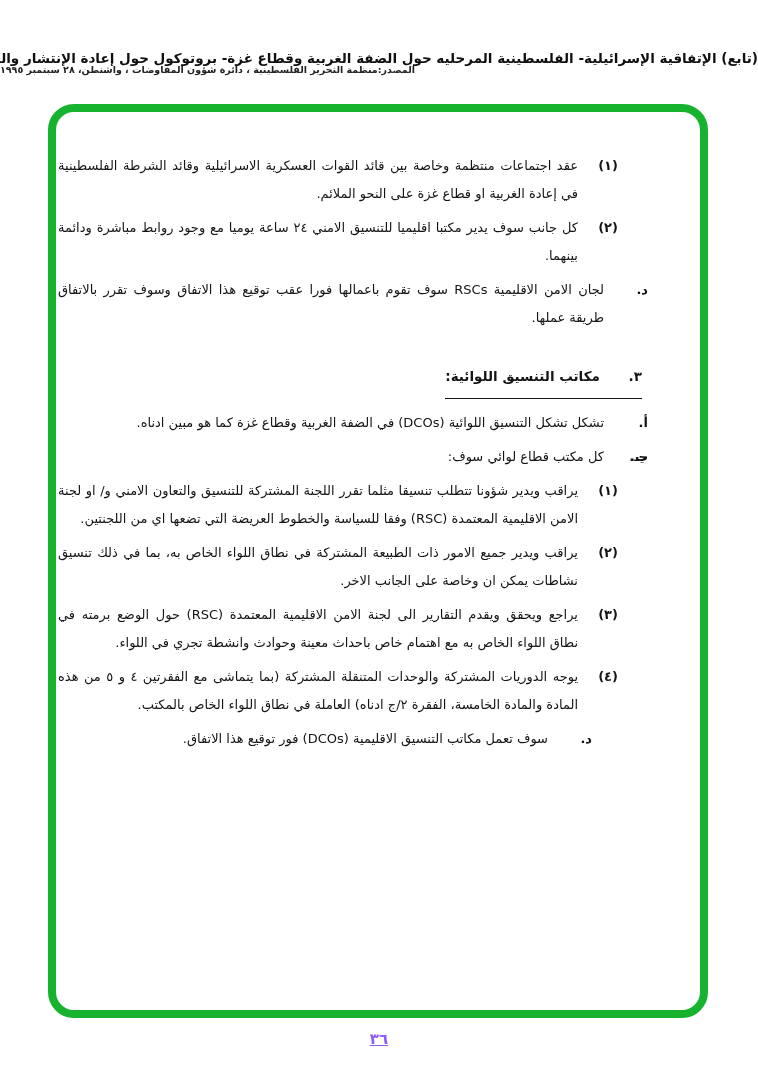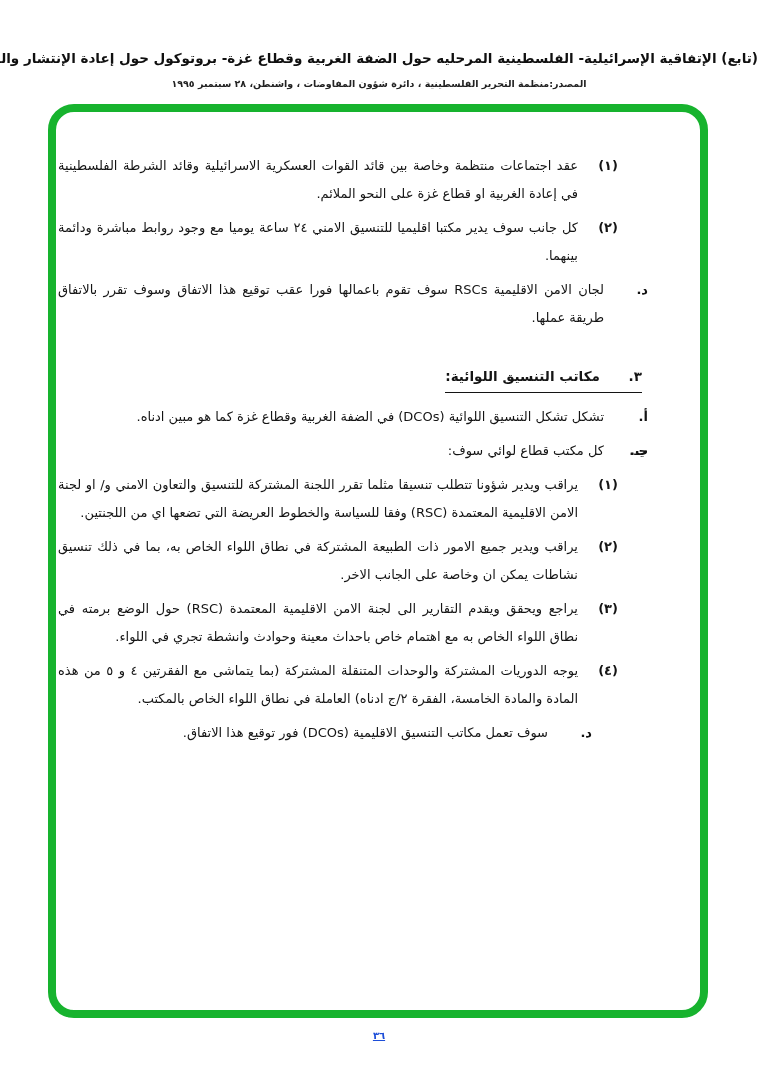--- a/index.html
+++ b/index.html
@@ -12,22 +12,22 @@
     overflow:hidden;
   }
   .page{position:absolute;inset:0;}
   .hdr-title{
     position:absolute;top:50px;left:0;right:0;
     text-align:center;direction:rtl;
     font-size:13.5px;font-weight:bold;
     white-space:nowrap;color:#101010;
   }
   .hdr-source{
-    position:absolute;top:78px;left:0;right:0;
-    text-align:center;direction:rtl;
+    position:absolute;top:64px;left:0;right:0;
+    text-align:left;direction:rtl;
     font-size:9.5px;font-weight:bold;color:#222;
   }
   .frame{
     position:absolute;left:48px;top:104px;
     width:660px;height:914px;
     box-sizing:border-box;
     border:8px solid #17b32e;
     border-radius:26px;
     background:#ffffff;
   }
@@ -52,29 +52,29 @@
   }
   .item.lvl2{margin-left:0;margin-right:30px;padding-right:42px;}
   .item.deep{margin-right:56px;}
   .heading-row{
     margin:30px 8px 10px 0;
     text-align:right;
   }
   .heading-inner{
     display:inline-block;
     border-bottom:1.5px solid #141414;
-    padding-bottom:2px;
+    padding-bottom:8px;
     font-weight:bold;
     font-size:13.5px;
   }
   .h-num{margin-left:24px;}
   .page-num{
     position:absolute;top:1030px;left:0;right:0;
     text-align:center;
-    font-size:10px;font-weight:bold;color:#1d4ed8;
+    font-size:15px;font-weight:bold;color:#8b5cf6;
     letter-spacing:2px;
     text-decoration:underline;
   }
 </style>
 </head>
 <body>
 
 <div class="page">
 
   <div class="hdr-title">(تابع) الإتفاقية الإسرائيلية- الفلسطينية المرحليه حول الضفة الغربية وقطاع غزة- بروتوكول حول إعادة الإنتشار والترتيبات الامنية</div>

